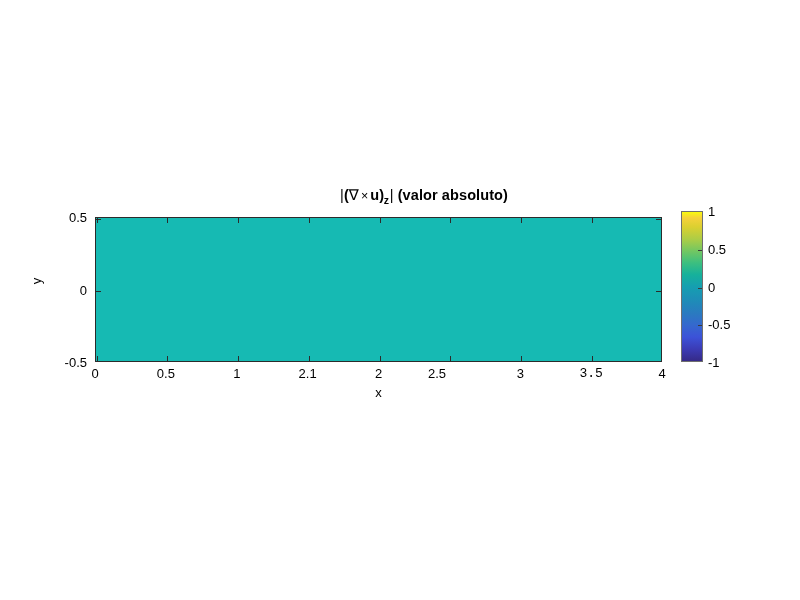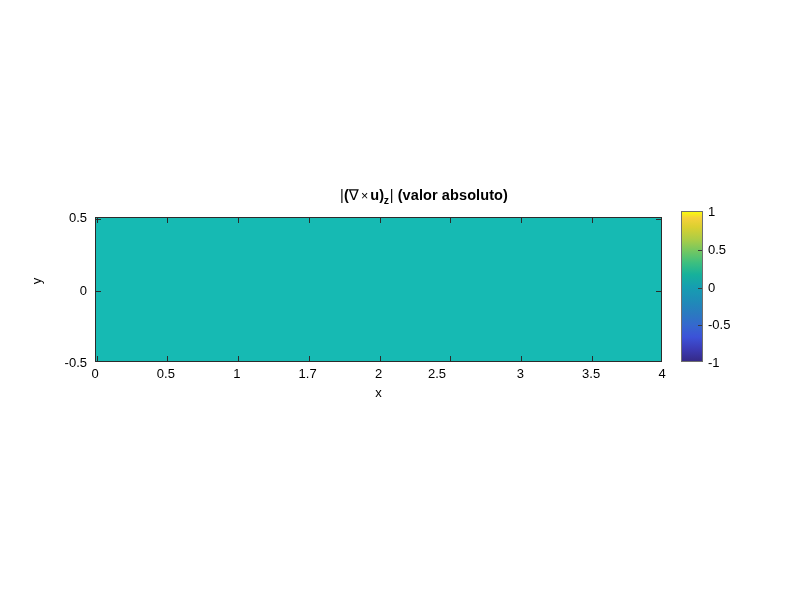--- a/index.html
+++ b/index.html
@@ -216,25 +216,25 @@
       <div class="tick tick-y" style="top: 72.5px;"></div>
       <div class="tick tick-y-right" style="top: 72.5px;"></div>
       <div class="tick tick-y" style="top: 0.5px;"></div>
       <div class="tick tick-y-right" style="top: 0.5px;"></div>
     </div>
 
   <div id="xticklabels-container">
       <div class="xticklabel" style="left: 95px;">0</div>
       <div class="xticklabel" style="left: 165.875px;">0.5</div>
       <div class="xticklabel" style="left: 236.75px;">1</div>
-      <div class="xticklabel" style="left: 307.625px;">1.7</div>
+      <div class="xticklabel" style="left: 307.625px;">2.1</div>
       <div class="xticklabel" style="left: 378.5px;">2</div>
       <div class="xticklabel" style="left: 437px;">2.5</div>
       <div class="xticklabel" style="left: 520.25px;">3</div>
-      <div class="xticklabel" style="left: 591.125px;">3.5</div>
+      <div class="xticklabel" style="left: 591.125px; font-family: Liberation Mono, monospace;">3.5</div>
       <div class="xticklabel" style="left: 662px;">4</div>
     </div>
 
   <div id="yticklabels-container">
       <div class="yticklabel" style="top: 362px;">-0.5</div>
       <div class="yticklabel" style="top: 289.5px;">0</div>
       <div class="yticklabel" style="top: 217px;">0.5</div>
     </div>
 
   <div id="xlabel">x</div>

